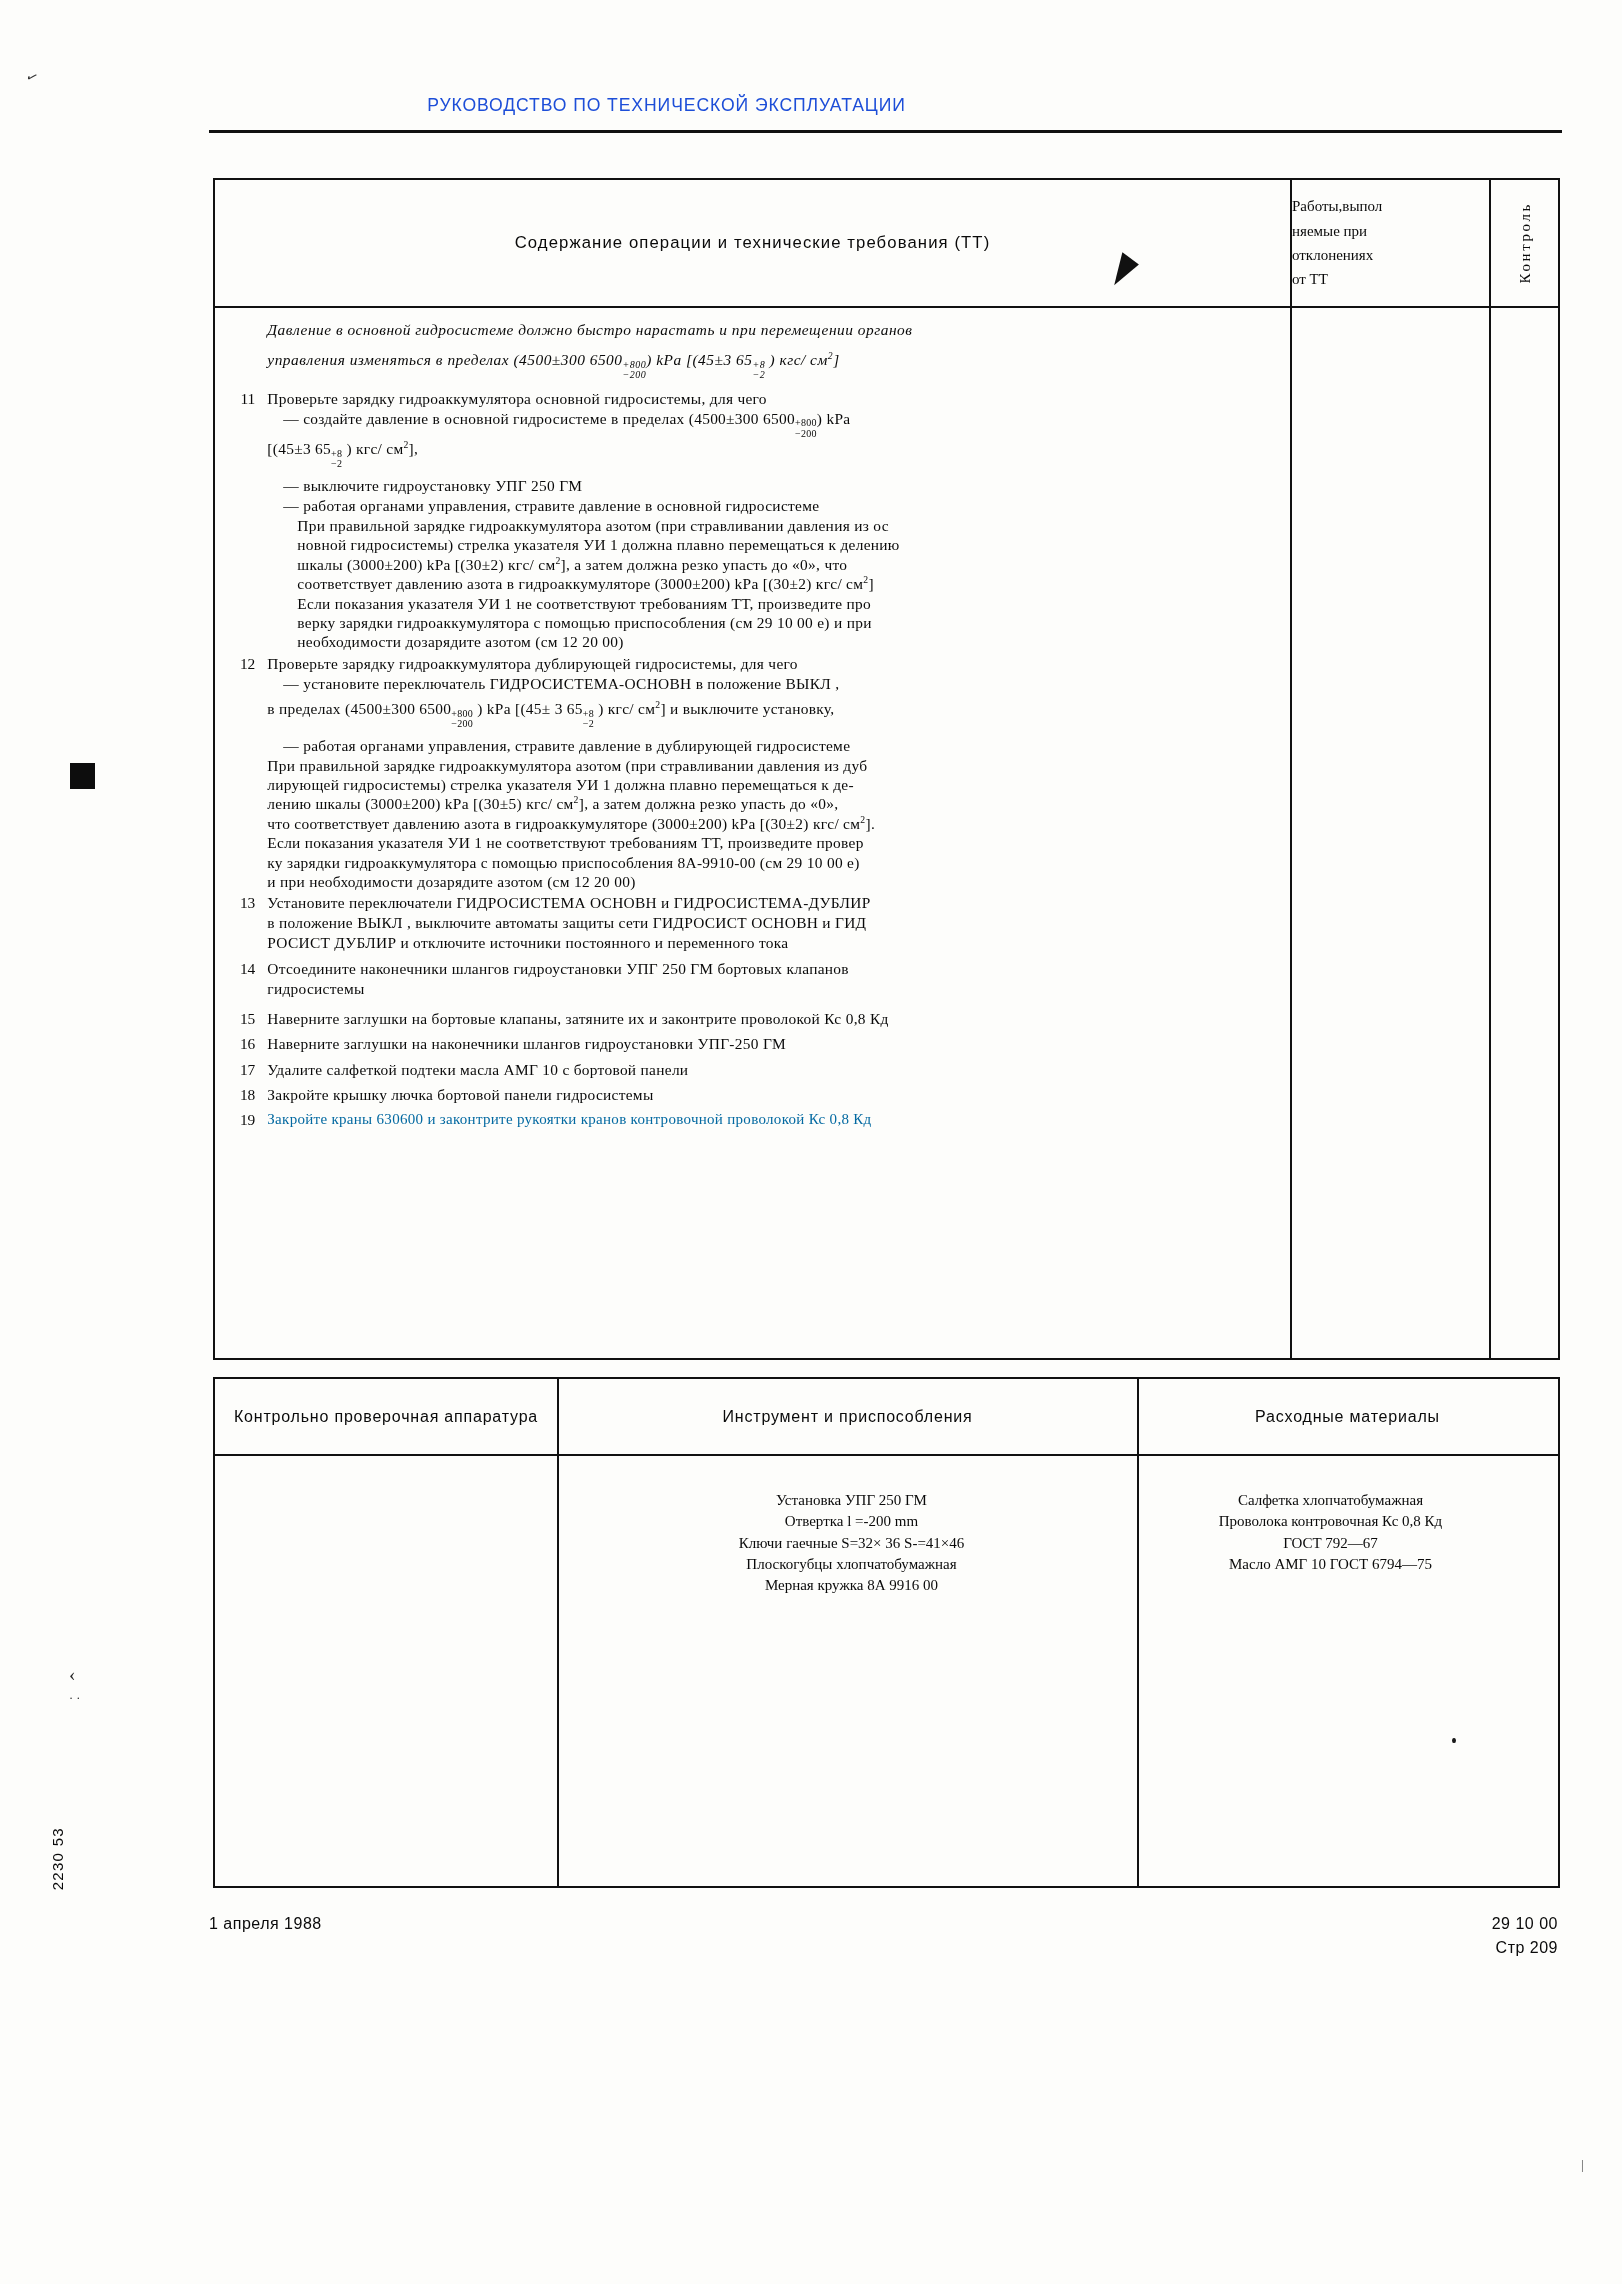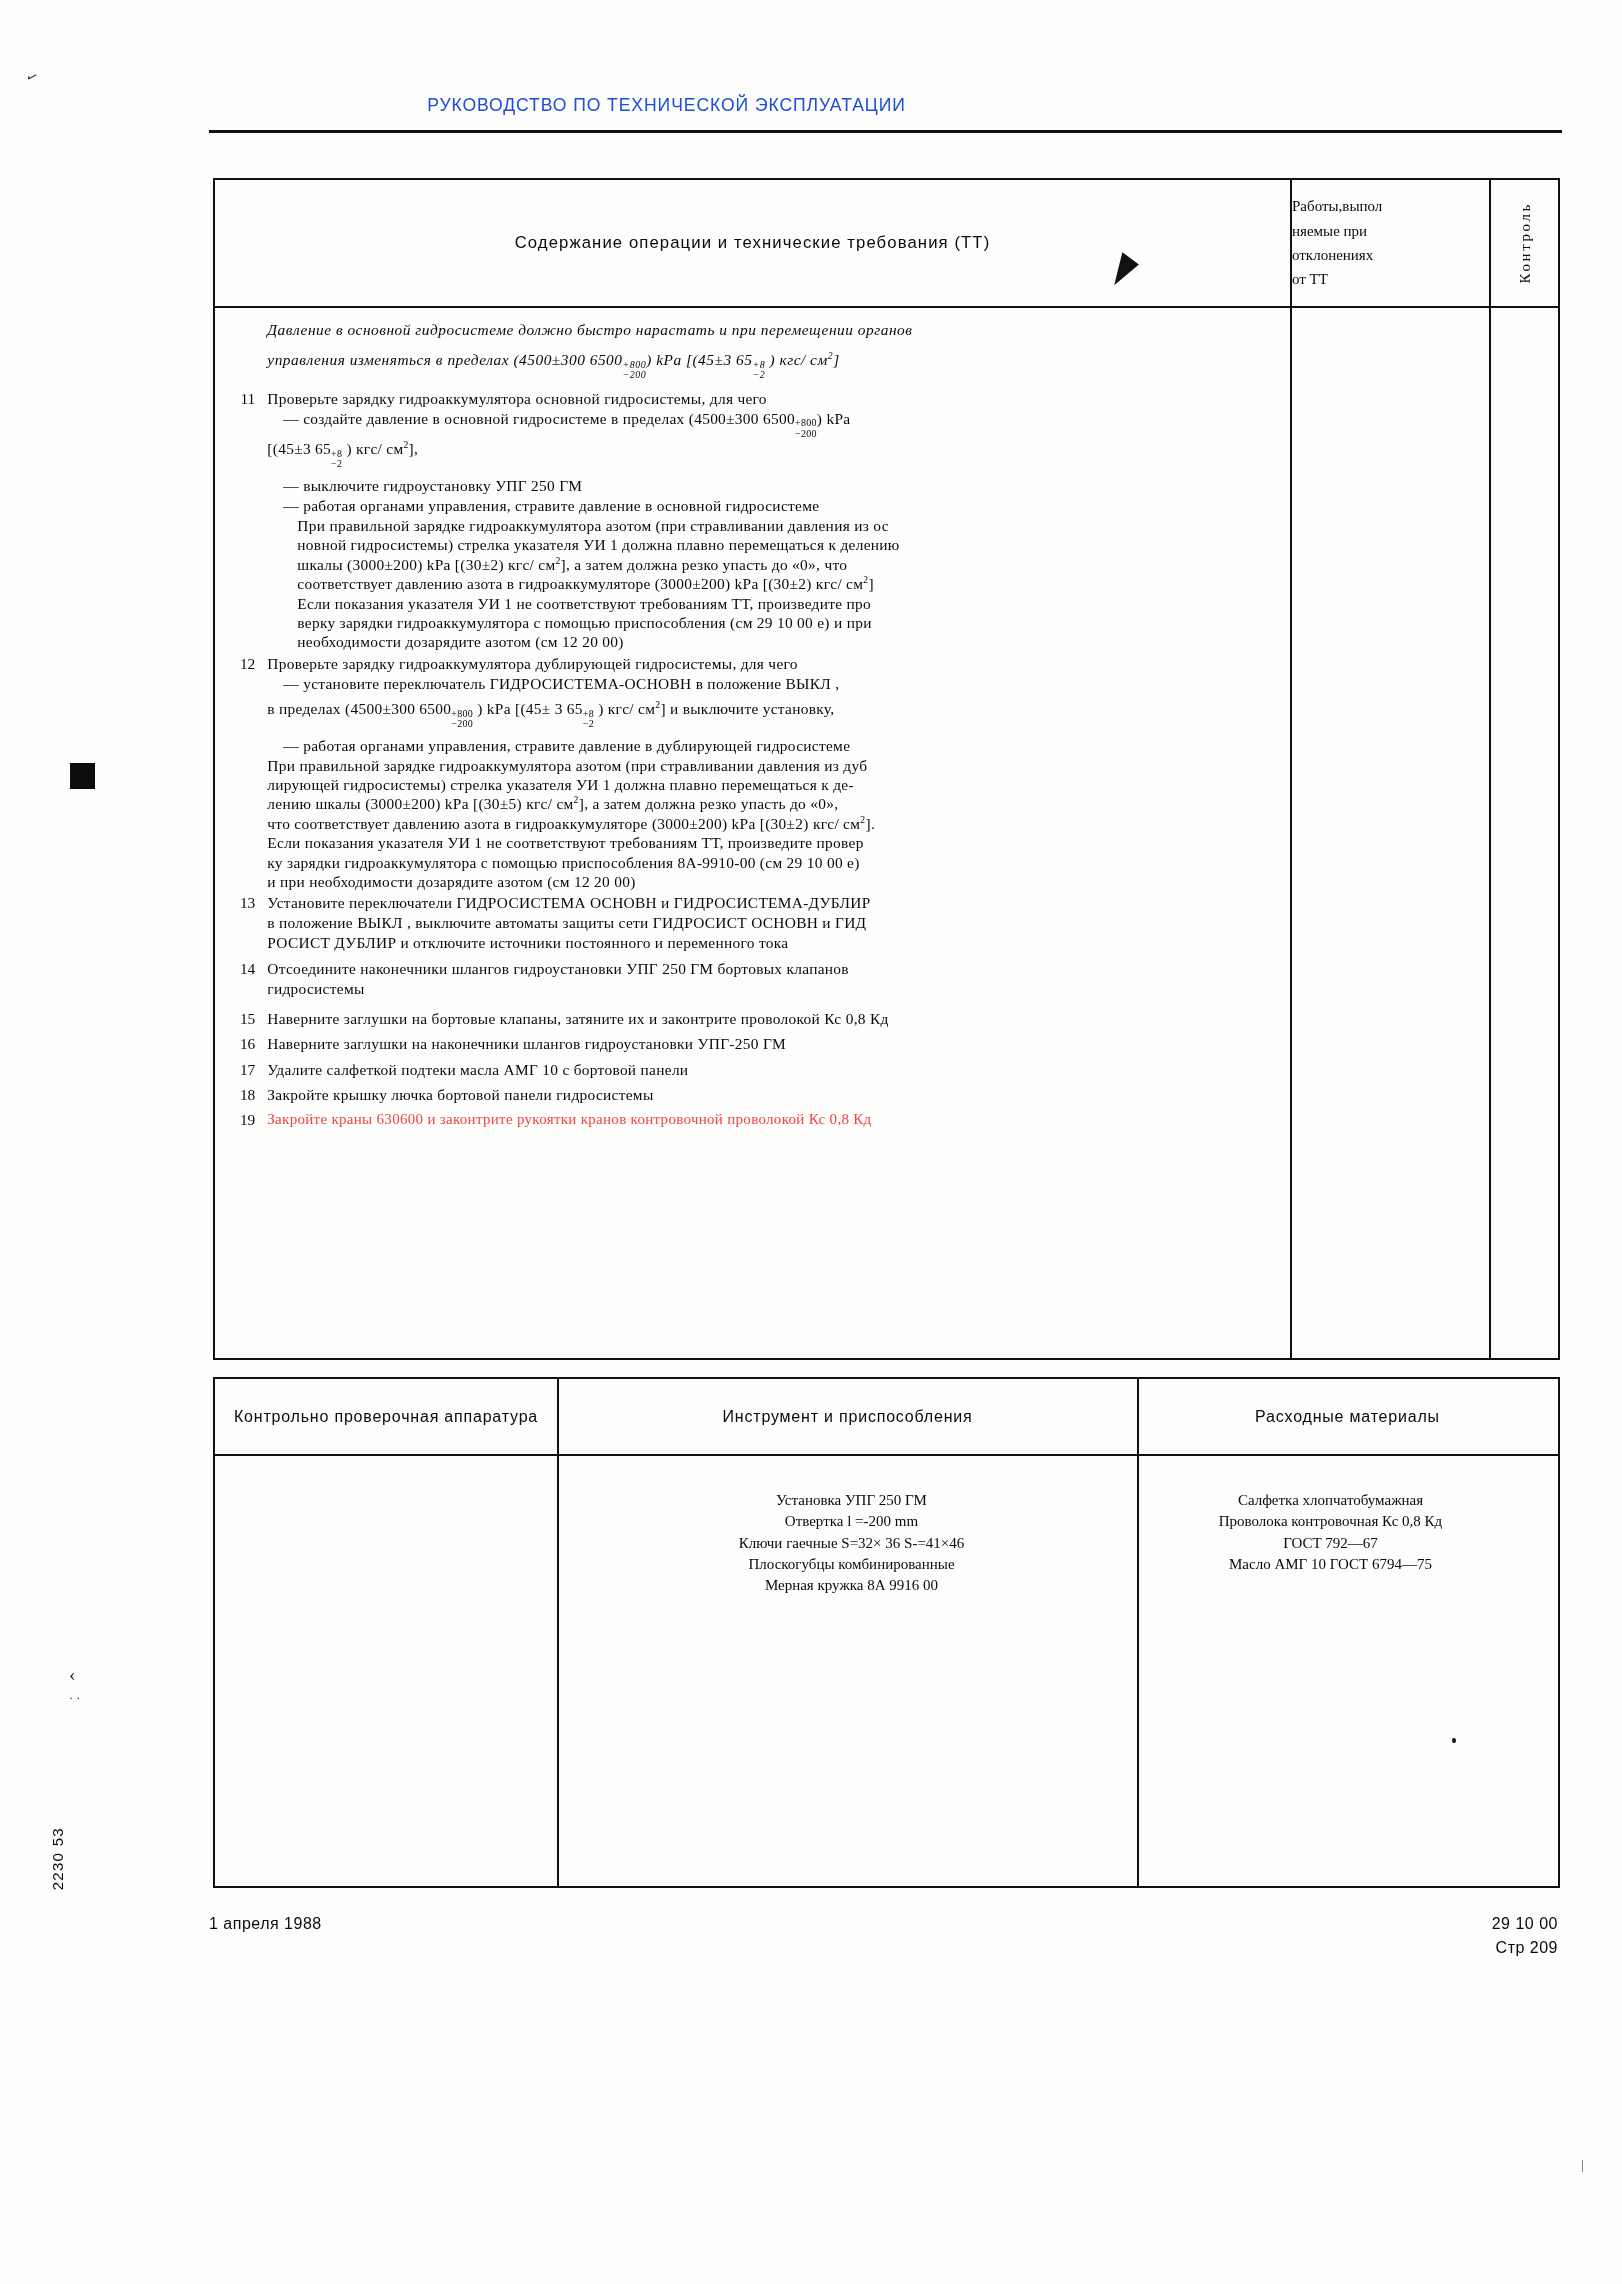--- a/index.html
+++ b/index.html
@@ -423,42 +423,42 @@
       <div class="item" style="margin-top:5.3px">
         <div class="num">17</div>
         <div class="line">Удалите салфеткой подтеки  масла АМГ 10 с  бортовой панели</div>
       </div>
       <div class="item" style="margin-top:5.3px">
         <div class="num">18</div>
         <div class="line">Закройте крышку лючка бортовой панели гидросистемы</div>
       </div>
       <div class="item" style="margin-top:5.3px">
         <div class="num">19</div>
-        <div class="line" style="font-size:15px;color:#ef4444">Закройте краны 630600 и законтрите рукоятки кранов контровочной проволокой Кс 0,8 Кд</div>
+        <div class="line" style="font-size:15px;color:#0369a1">Закройте краны 630600 и законтрите рукоятки кранов контровочной проволокой Кс 0,8 Кд</div>
       </div>
 
     </div>
   </div>
 
   <div class="tbl2">
     <div class="t2-hline"></div>
     <div class="t2-v1"></div>
     <div class="t2-v2"></div>
 
     <div class="t2-head t2h1">Контрольно проверочная  аппаратура</div>
     <div class="t2-head t2h2">Инструмент и приспособления</div>
     <div class="t2-head t2h3">Расходные материалы</div>
 
     <div class="t2-cell t2c1"></div>
 
     <div class="t2-cell t2c2">
       <div>Установка УПГ 250 ГМ</div>
       <div>Отвертка  l =-200 mm</div>
       <div>Ключи гаечные  S=32× 36   S-=41×46</div>
-      <div>Плоскогубцы комбинированные</div>
+      <div>Плоскогубцы хлопчатобумажная</div>
       <div>Мерная кружка 8А 9916 00</div>
     </div>
 
     <div class="t2-cell t2c3">
       <div>Салфетка хлопчатобумажная</div>
       <div>Проволока контровочная Кс  0,8  Кд</div>
       <div>ГОСТ 792—67</div>
       <div>Масло АМГ 10 ГОСТ 6794—75</div>
     </div>
   </div>

